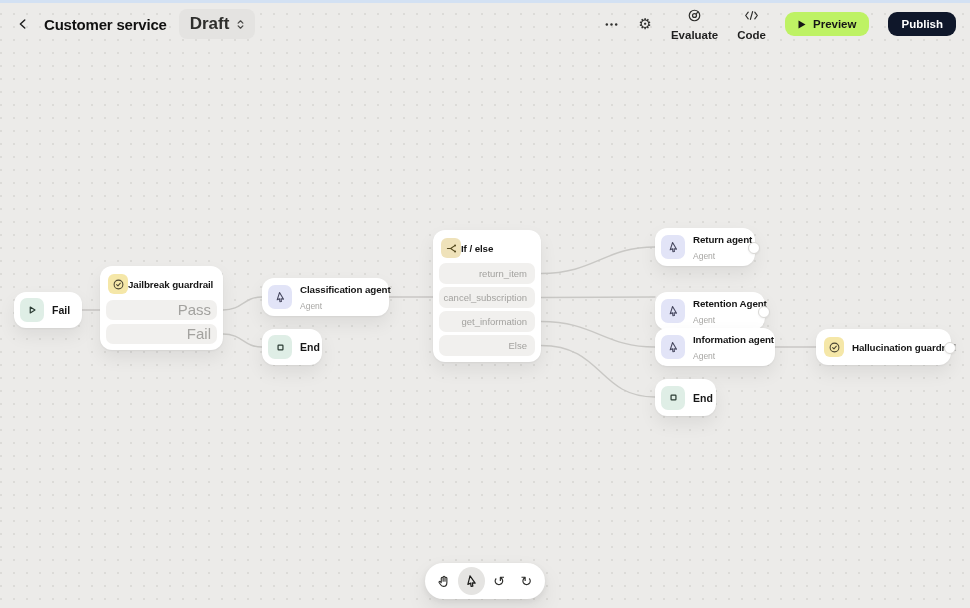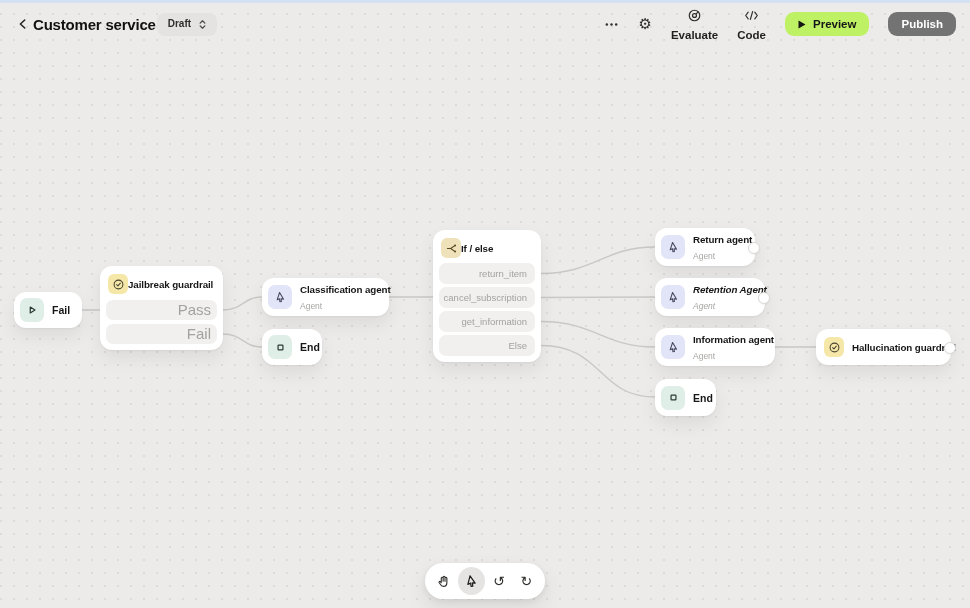--- a/index.html
+++ b/index.html
@@ -10,31 +10,31 @@
     background-image:radial-gradient(circle at 1px 1px,#dcdbd8 1px,transparent 1.3px);
     background-size:13px 13px;
     font-family:"Liberation Sans","DejaVu Sans",sans-serif;
     color:#141414;
     -webkit-font-smoothing:antialiased;
   }
   .top-strip{position:absolute;top:0;left:0;width:970px;height:3px;background:#d3e1f3;z-index:30;}
 
   
   .header{position:absolute;top:3px;left:0;width:970px;height:42px;display:flex;align-items:center;justify-content:space-between;padding:0 14px;box-sizing:border-box;z-index:20;}
-  .h-left{display:flex;align-items:center;gap:1px;}
+  .h-left{display:flex;align-items:center;gap:12px;}
   .h-right{display:flex;align-items:center;gap:19px;}
   .back-btn{display:flex;align-items:center;justify-content:center;width:18px;height:18px;cursor:pointer;color:#1f1f1f;}
   .h-title{font-size:15px;font-weight:700;letter-spacing:-0.2px;color:#111;}
-  .status-pill{display:flex;align-items:flex-start;gap:6px;background:#e4e3e1;border-radius:8px;padding:5px 9px 5px 11px;font-size:10px;font-weight:600;color:#2e2e2c;cursor:pointer;}
+  .status-pill{display:flex;align-items:center;gap:6px;background:#e4e3e1;border-radius:8px;padding:5px 9px 5px 11px;font-size:17px;font-weight:600;color:#2e2e2c;cursor:pointer;}
   .icon-btn{display:flex;align-items:center;justify-content:center;color:#2f2f2d;cursor:pointer;}
   .h-item{display:flex;align-items:center;gap:6px;font-size:11.5px;font-weight:600;color:#1f1f1f;cursor:pointer;flex-direction:column;}
   .glyph{font-family:"DejaVu Sans",sans-serif;font-size:15px;line-height:1;color:#2f2f2d;}
   .btn{display:flex;align-items:center;gap:7px;border-radius:9px;font-size:11.5px;font-weight:600;padding:6px 13px;cursor:pointer;}
   .btn-preview{background:#bef264;color:#161616;}
-  .btn-publish{background:#737373;color:#ffffff;}
+  .btn-publish{background:#0f172a;color:#ffffff;}
 
   
   .edges{position:absolute;top:0;left:0;z-index:1;pointer-events:none;}
   .node{position:absolute;background:#ffffff;border-radius:12px;box-shadow:0 1px 2px rgba(0,0,0,.05),0 8px 18px rgba(20,20,20,.07);z-index:5;box-sizing:border-box;white-space:nowrap;}
   .node-row{display:flex;align-items:center;gap:8px;padding:6px 10px 6px 6px;}
   .node-col{padding:6px;}
   .node-head{display:flex;align-items:center;height:24px;padding:0 2px;}
   .nicon{display:flex;align-items:center;justify-content:center;border-radius:7px;flex:0 0 auto;}
   .nicon.s24{width:24px;height:24px;}
   .nicon.s20{width:20px;height:20px;border-radius:6px;}
@@ -213,21 +213,21 @@
           <path d="M5 2.5 L5 12 L7.4 9.9 L8.9 13.2 L10.6 12.4 L9.1 9.2 L12.2 8.8 Z"></path>
         </svg>
     </span>
     <span>
       <div class="ntitle">Return agent</div>
       <div class="nsub">Agent</div>
     </span>
     <span class="port"></span>
   </div>
 
-  <div class="node node-row" style="left:655px;top:278px;width:110px;height:38px;font-style:italic;">
+  <div class="node node-row" style="left:655px;top:292px;width:110px;height:38px;">
     <span class="nicon s24 lav">
       <svg width="13" height="13" viewBox="0 0 16 16" fill="none" stroke="currentColor" stroke-width="1.3" stroke-linejoin="round" transform="rotate(18)">
           <path d="M5 2.5 L5 12 L7.4 9.9 L8.9 13.2 L10.6 12.4 L9.1 9.2 L12.2 8.8 Z"></path>
         </svg>
     </span>
     <span>
       <div class="ntitle">Retention Agent</div>
       <div class="nsub">Agent</div>
     </span>
     <span class="port"></span>

